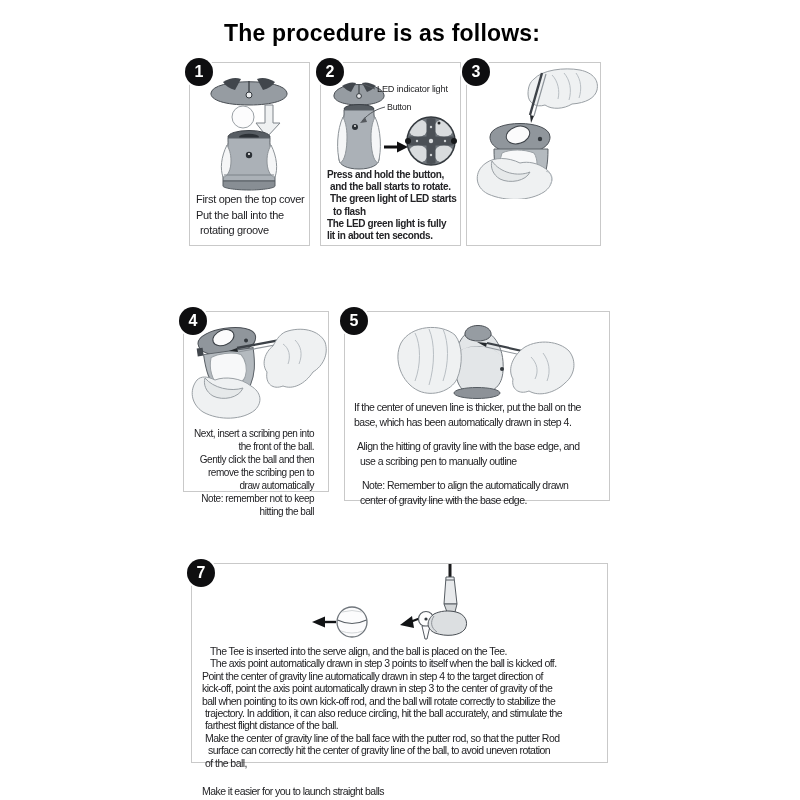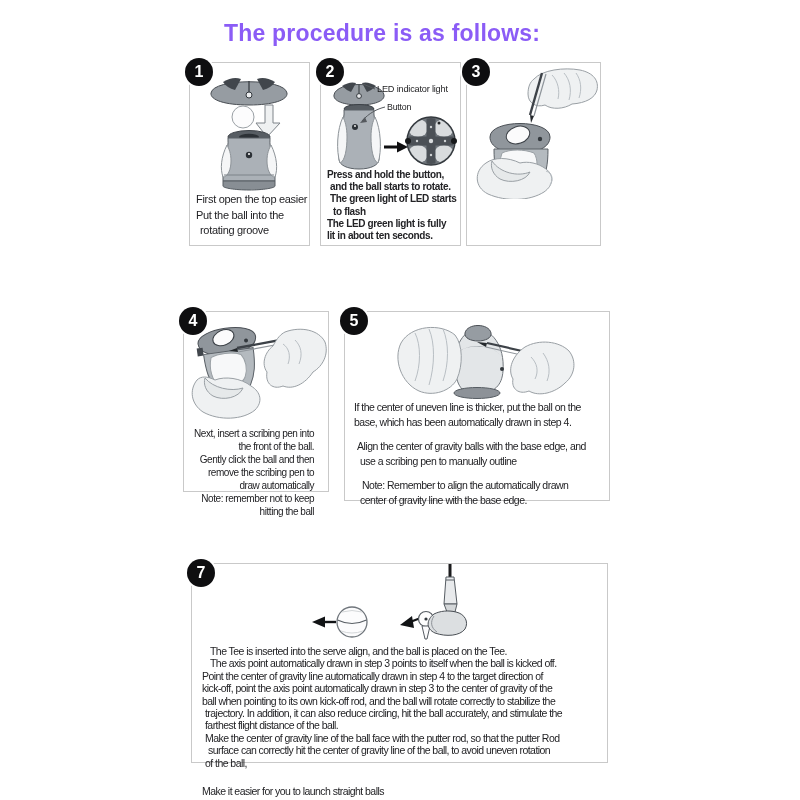--- a/index.html
+++ b/index.html
@@ -1,18 +1,18 @@
 <!DOCTYPE html>
 <html><head>
 <meta charset="utf-8">
 <style>
   html,body{margin:0;padding:0;}
   body{width:800px;height:800px;background:#ffffff;font-family:"Liberation Sans",sans-serif;position:relative;overflow:hidden;color:#232326;}
   .page{position:absolute;inset:0;}
-  .title{position:absolute;left:224px;top:20px;margin:0;font-size:23px;font-weight:600;letter-spacing:.2px;color:#8b5cf6;}
+  .title{position:absolute;left:224px;top:20px;margin:0;font-size:23px;font-weight:600;letter-spacing:.2px;color:#000000;}
   .box{position:absolute;border:1px solid #c9c9c9;background:#fff;}
   .badge{position:absolute;left:-5px;top:-5px;width:28px;height:28px;background:#0e0e10;color:#fff;border-radius:50%;
          display:flex;align-items:center;justify-content:center;font-size:16px;font-weight:bold;box-shadow:0 0 0 2px #fff;z-index:3;}
   .illus{position:absolute;z-index:1;}
   .txt{position:absolute;z-index:2;color:#232326;}
   .para{margin:0;}
   .ln{display:block;white-space:nowrap;}
   .ind3{padding-left:3px;} .ind4{padding-left:4px;} .ind6{padding-left:6px;} .ind8{padding-left:8px;}
   .gap6{margin-top:16px;}
   
@@ -57,21 +57,21 @@
           <path d="M78,76 C84,88 85,100 82,108 C77,108 74,100 74,92 C74,84 76,80 78,76 Z" fill="#f5f6f7" stroke="#8d9398"></path>
           <circle cx="56" cy="86" r="3.2" fill="#2c3136"></circle>
           <circle cx="56" cy="85" r="1" fill="#ffffff"></circle>
           <line x1="31" y1="106" x2="81" y2="106" stroke="#7d8389"></line>
           <path d="M30,112 L82,112 L82,117 C82,119 70,121 56,121 C42,121 30,119 30,117 Z" fill="#888e94" stroke="#565c62"></path>
         </g>
       </svg>
     </div>
     <div class="txt">
       <p class="para">
-        <span class="ln">First open the top easier</span>
+        <span class="ln">First open the top cover</span>
       </p>
       <p class="para">
         <span class="ln">Put the ball into the</span>
         <span class="ln ind4">rotating groove</span>
       </p>
     </div>
   </section>
 
   <section class="box s2" style="left:320px;top:62px;width:139px;height:182px;">
     <div class="badge">2</div>
@@ -241,21 +241,21 @@
           <path d="M180,36 C186,44 188,54 184,64" stroke="#b9bfc4" fill="none"></path>
         </g>
       </svg>
     </div>
     <div class="txt">
       <p class="para">
         <span class="ln">If the center of uneven line is thicker, put the ball on the</span>
         <span class="ln">base, which has been automatically drawn in step 4.</span>
       </p>
       <p class="para">
-        <span class="ln ind3">Align the center of gravity balls with the base edge, and</span>
+        <span class="ln ind3">Align the hitting of gravity line with the base edge, and</span>
         <span class="ln ind6">use a scribing pen to manually outline</span>
       </p>
       <p class="para">
         <span class="ln ind8">Note: Remember to align the automatically drawn</span>
         <span class="ln ind6">center of gravity line with the base edge.</span>
       </p>
     </div>
   </section>
 
   <section class="box s7" style="left:191px;top:563px;width:415px;height:198px;">

